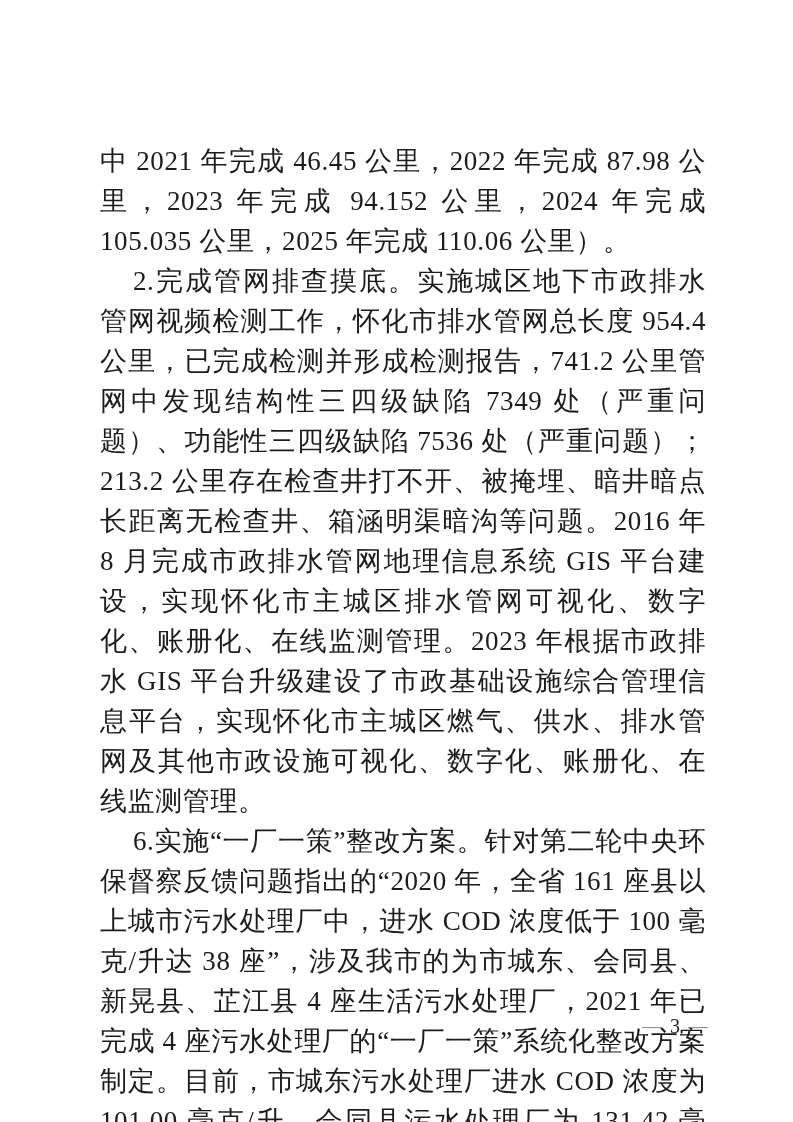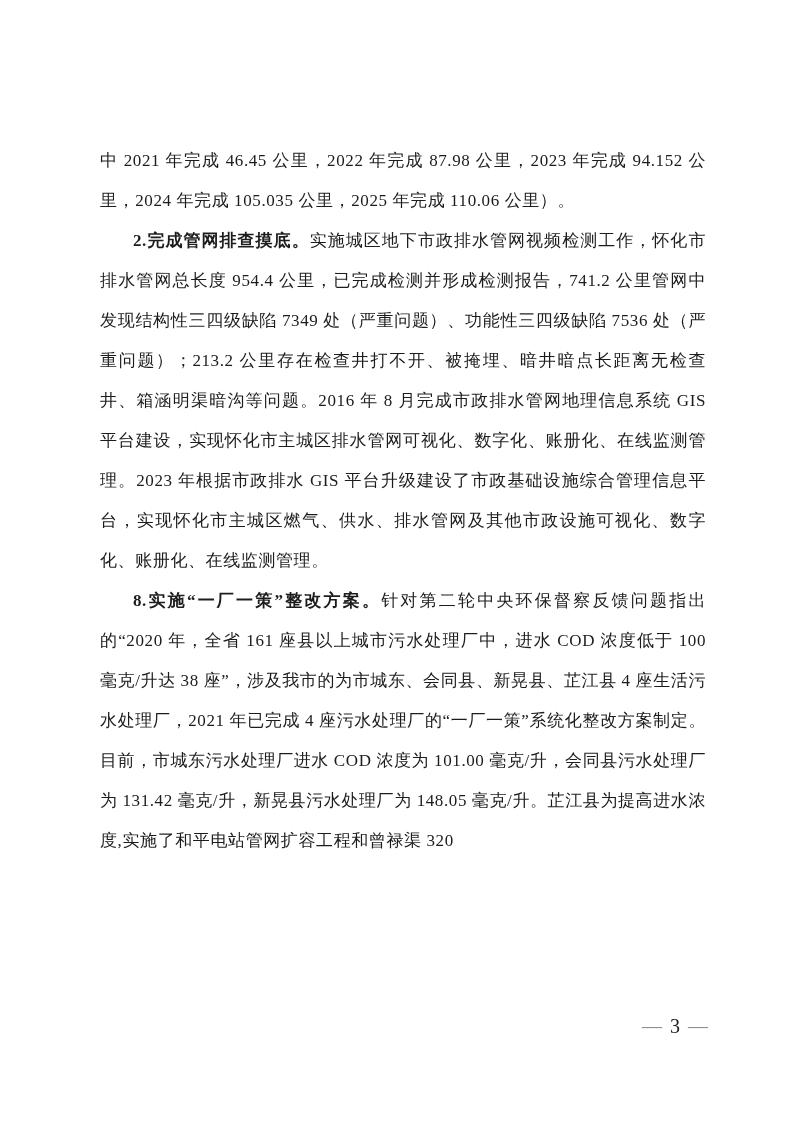--- a/index.html
+++ b/index.html
@@ -14,29 +14,29 @@
     overflow: hidden;
     margin: 0 auto;
   }
   .content {
     position: absolute;
     left: 100px;
     top: 141px;
     width: 606px;
   }
   .para {
-    font-size: 17px;
+    font-size: 27px;
     line-height: 40px;
     text-align: justify;
     text-justify: inter-ideograph;
     letter-spacing: 0.6px;
     word-break: break-word;
   }
   .para.indented { text-indent: 33px; }
-  .lead { font-weight: 700; }
+  .lead { font-weight: 400; }
   .footer {
     position: absolute;
     top: 1013px;
     right: 84px;
     font-size: 20px;
     line-height: 26px;
     letter-spacing: 1px;
     white-space: nowrap;
   }
   .footer .dash { color: #8a8a8a; }
@@ -46,19 +46,19 @@
 <body>
 
 <div class="page">
 
   <div class="content">
 
     <p class="para"><span class="lead"></span><span>中 2021 年完成 46.45 公里，2022 年完成 87.98 公里，2023 年完成 94.152 公里，2024 年完成 105.035 公里，2025 年完成 110.06 公里）。</span></p>
 
     <p class="para indented"><span class="lead">2.完成管网排查摸底。</span><span>实施城区地下市政排水管网视频检测工作，怀化市排水管网总长度 954.4 公里，已完成检测并形成检测报告，741.2 公里管网中发现结构性三四级缺陷 7349 处（严重问题）、功能性三四级缺陷 7536 处（严重问题）；213.2 公里存在检查井打不开、被掩埋、暗井暗点长距离无检查井、箱涵明渠暗沟等问题。2016 年 8 月完成市政排水管网地理信息系统 GIS 平台建设，实现怀化市主城区排水管网可视化、数字化、账册化、在线监测管理。2023 年根据市政排水 GIS 平台升级建设了市政基础设施综合管理信息平台，实现怀化市主城区燃气、供水、排水管网及其他市政设施可视化、数字化、账册化、在线监测管理。</span></p>
 
-    <p class="para indented"><span class="lead">8.实施“一厂一策”整改方案。</span><span>针对第二轮中央环保督察反馈问题指出的“2020 年，全省 161 座县以上城市污水处理厂中，进水 COD 浓度低于 100 毫克/升达 38 座”，涉及我市的为市城东、会同县、新晃县、芷江县 4 座生活污水处理厂，2021 年已完成 4 座污水处理厂的“一厂一策”系统化整改方案制定。目前，市城东污水处理厂进水 COD 浓度为 101.00 毫克/升，会同县污水处理厂为 131.42 毫克/升，新晃县污水处理厂为 148.05 毫克/升。芷江县为提高进水浓度,实施了和平电站管网扩容工程和曾禄渠 320</span></p>
+    <p class="para indented"><span class="lead">6.实施“一厂一策”整改方案。</span><span>针对第二轮中央环保督察反馈问题指出的“2020 年，全省 161 座县以上城市污水处理厂中，进水 COD 浓度低于 100 毫克/升达 38 座”，涉及我市的为市城东、会同县、新晃县、芷江县 4 座生活污水处理厂，2021 年已完成 4 座污水处理厂的“一厂一策”系统化整改方案制定。目前，市城东污水处理厂进水 COD 浓度为 101.00 毫克/升，会同县污水处理厂为 131.42 毫克/升，新晃县污水处理厂为 148.05 毫克/升。芷江县为提高进水浓度,实施了和平电站管网扩容工程和曾禄渠 320</span></p>
 
   </div>
 
   <div class="footer"><span class="dash">—</span><span class="num">3</span><span class="dash">—</span></div>
 
 </div>
 
 </body></html>

